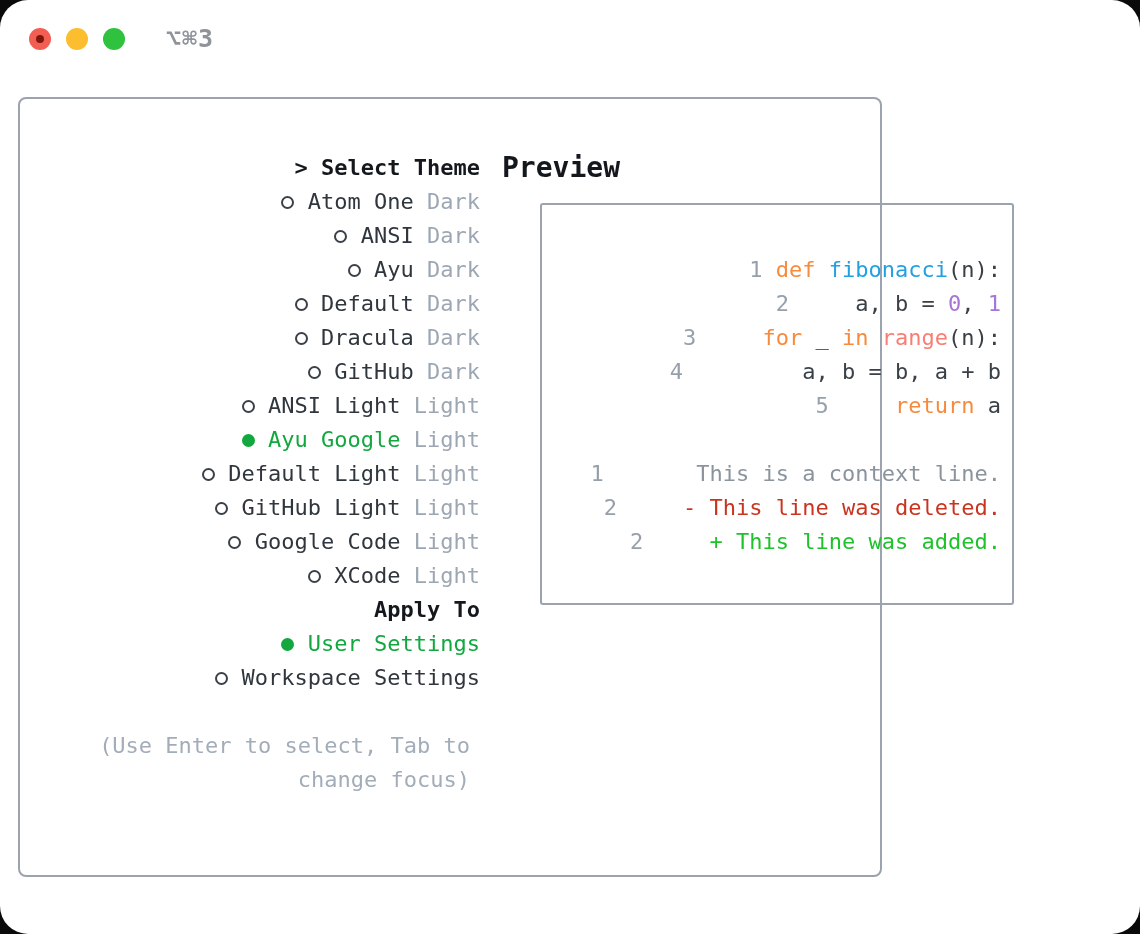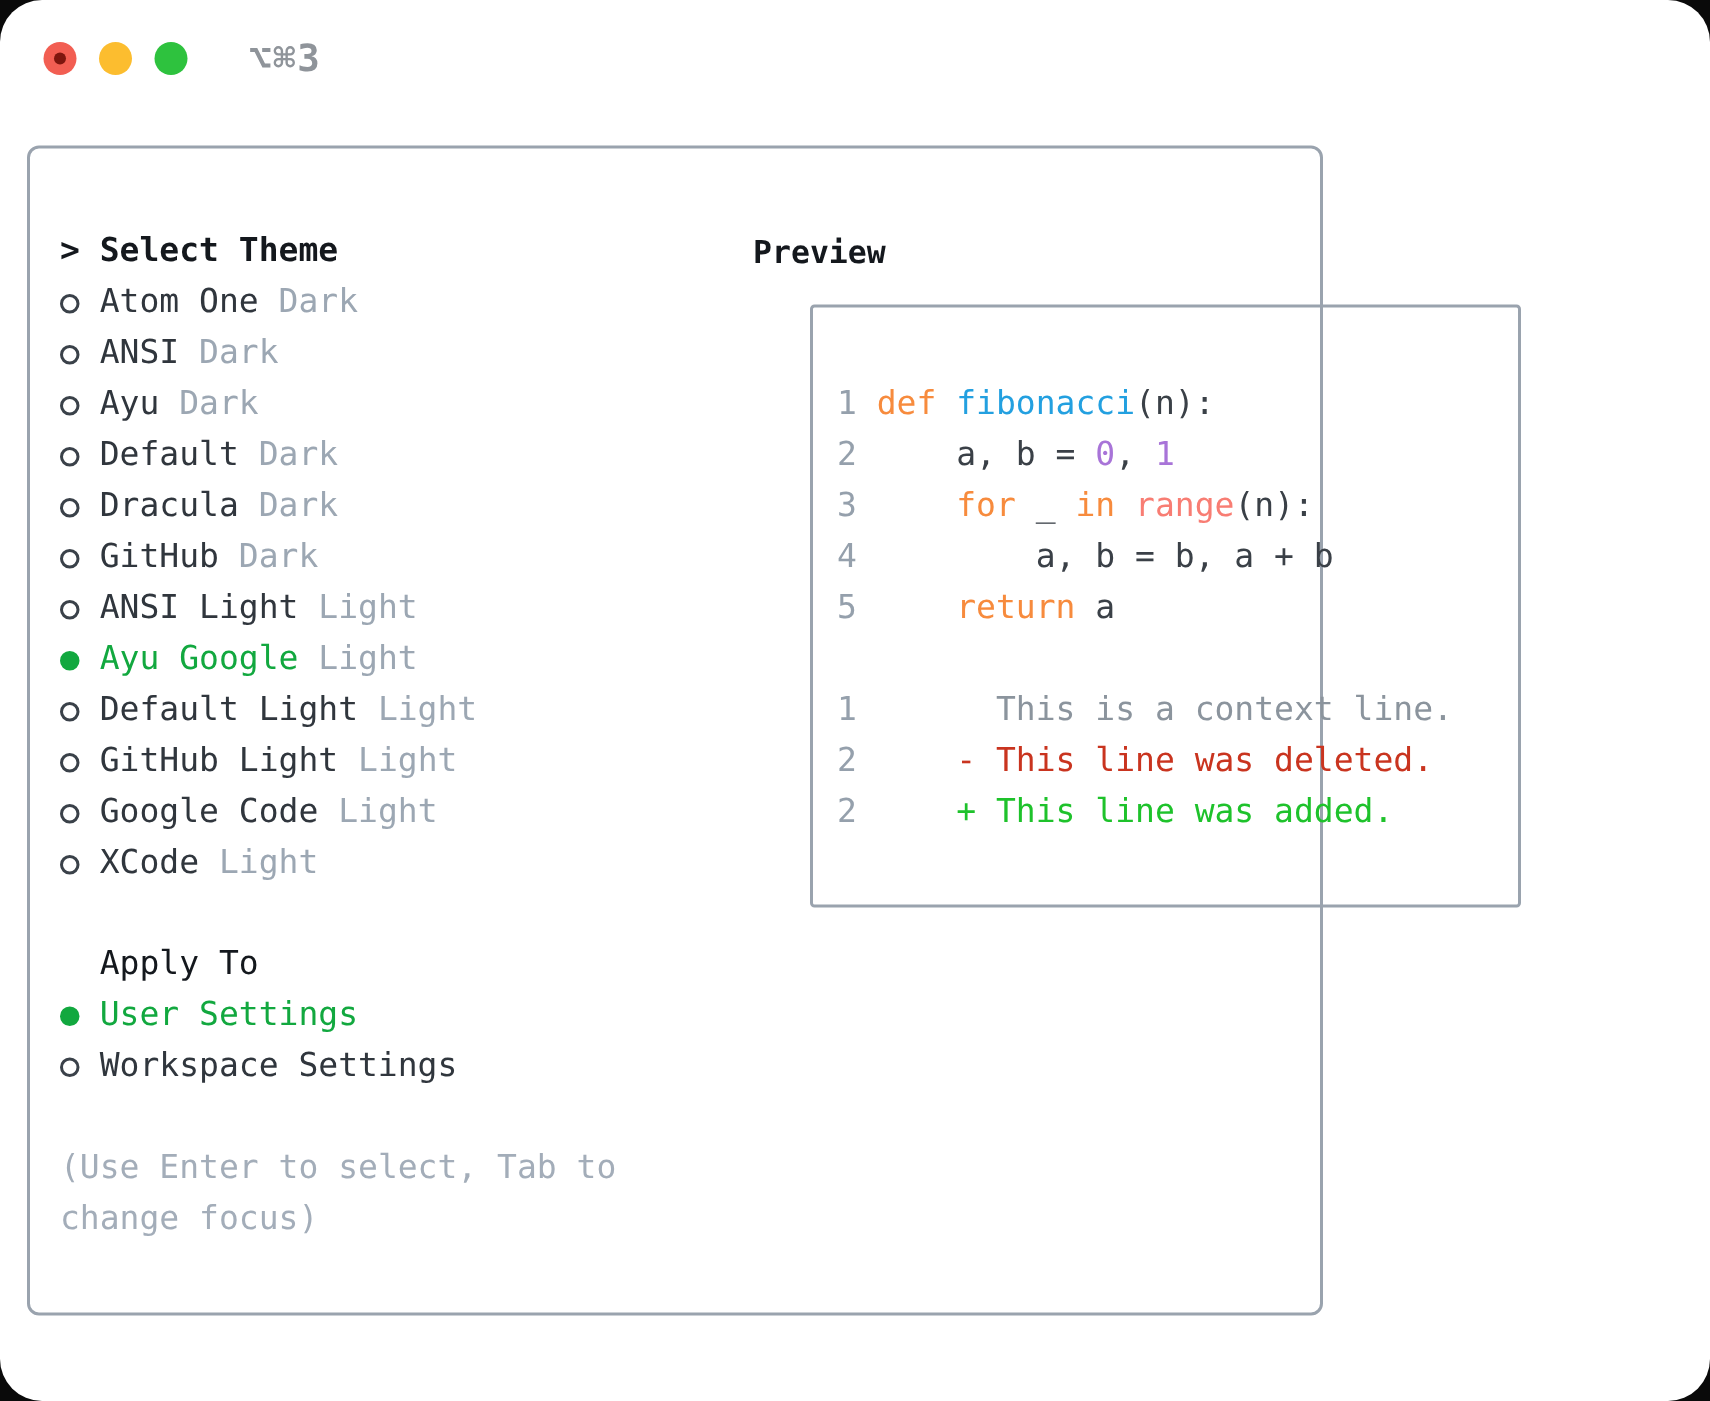--- a/index.html
+++ b/index.html
@@ -9,37 +9,37 @@
   
   .titlebar{position:absolute;left:0;top:0;width:100%;height:97px;}
   .tl{position:absolute;top:28px;width:22px;height:22px;border-radius:50%;display:inline-block;cursor:default;}
   .tl.red{left:29px;background:var(--traffic-red);}
   .tl.yellow{left:66px;background:var(--traffic-yellow);}
   .tl.green{left:103px;background:var(--traffic-green);}
   .tl.red .dot{position:absolute;left:7px;top:7px;width:8px;height:8px;border-radius:50%;background:#7e160e;}
   .win-title{position:absolute;left:166px;top:24px;font-size:25px;font-weight:bold;color:var(--title-gray);letter-spacing:1px;}
 
   
-  .panel{position:absolute;left:18px;top:97px;width:864px;height:780px;border:2px solid var(--border);border-radius:8px;box-sizing:border-box;}
+  .panel{position:absolute;left:18px;top:97px;width:864px;height:780px;border:2px solid var(--border);border-radius:8px;box-sizing:border-box;text-align:right;}
 
   
   .left{position:absolute;left:20px;top:52px;width:440px;font-size:22px;line-height:34px;color:var(--item-ink);}
   .row,.list-header{white-space:pre;}
   .list-header{font-weight:bold;color:var(--ink);}
   .caret{font-weight:bold;}
   .bullet{display:inline-block;width:1ch;height:34px;vertical-align:top;position:relative;}
   .bullet::before{content:"";position:absolute;left:0;top:11px;width:9px;height:9px;border-radius:50%;border:2px solid #3a4149;}
   .bullet.sel::before{border-color:var(--accent-green);background:var(--accent-green);}
   .selname{color:var(--accent-green);}
   .tag{color:var(--muted);}
-  .apply-header{margin-top:33px;padding-left:2ch;color:var(--ink);white-space:pre;}
+  .apply-header{padding-left:2ch;color:var(--ink);white-space:pre;font-weight:bold;}
   .hint{margin-top:34px;width:430px;color:var(--hint);white-space:normal;}
 
   
-  .preview-title{position:absolute;left:482px;top:52px;font-size:21px;line-height:34px;font-weight:bold;color:var(--ink);}
+  .preview-title{position:absolute;left:482px;top:52px;font-size:28px;line-height:34px;font-weight:bold;color:var(--ink);}
   .preview-box{position:absolute;left:520px;top:104px;width:474px;height:402px;border:2px solid var(--border);border-radius:3px;box-sizing:border-box;padding:48px 11px 0 16px;font-size:22px;line-height:34px;overflow:hidden;}
   .cl{white-space:pre;}
   .ln{color:var(--line-number);}
   .blank-line{height:34px;}
   .tk-p{color:var(--code-plain);}
   .tk-kw{color:var(--syntax-keyword);}
   .tk-fn{color:var(--syntax-function);}
   .tk-pn{color:var(--syntax-number);}
   .tk-call{color:var(--syntax-call);}
   .tk-ctx{color:var(--context-gray);margin-top:17px;}

